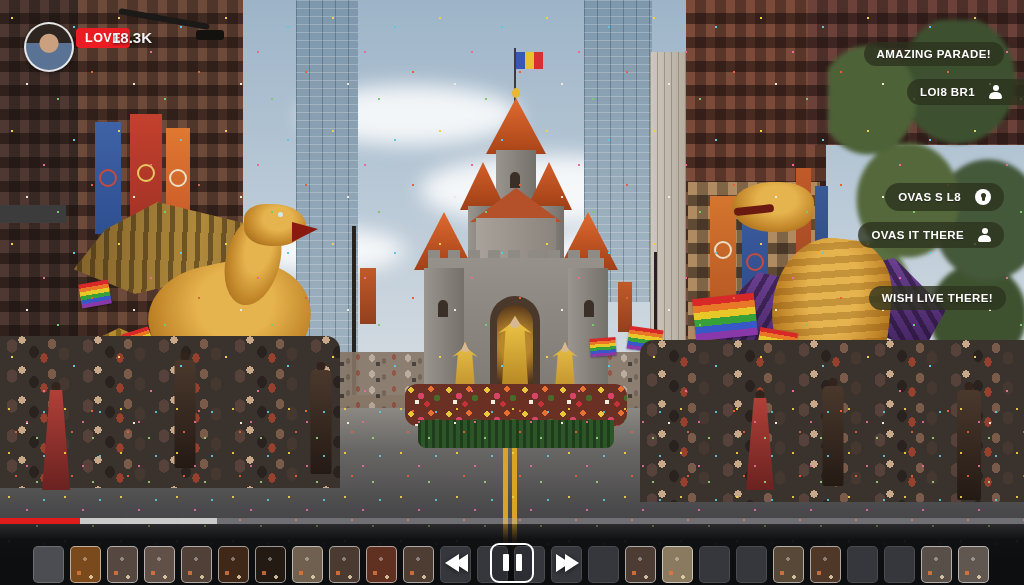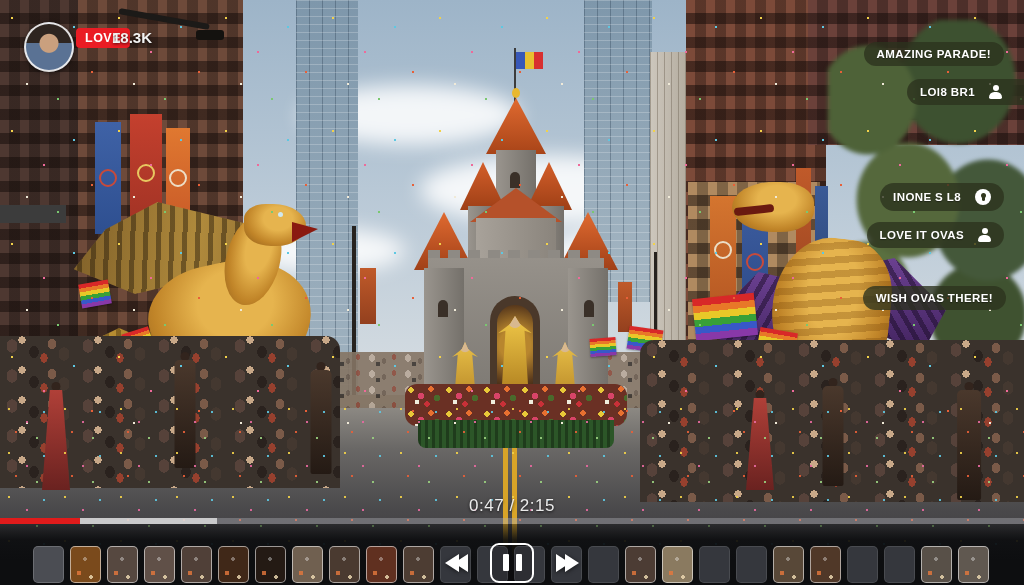--- a/index.html
+++ b/index.html
@@ -236,32 +236,31 @@
   <div class="views">18.3K</div>
 
   <div class="bubble" style="top:42px;right:20px;text-align:center;">
     <span>AMAZING PARADE!</span>
   </div>
   <div class="bubble" style="top:79px;right:-12px;padding-right:34px;">
     <span>LOl8 BR1</span>
     <span class="icon-user"></span>
   </div>
   <div class="bubble" style="top:183px;right:20px;">
-    <span>INONE S L8</span>
+    <span>OVAS S L8</span>
     <span class="icon-pin"></span>
   </div>
   <div class="bubble" style="top:222px;right:20px;">
-    <span>LOVE IT OVAS</span>
+    <span>OVAS IT THERE</span>
     <span class="icon-user"></span>
   </div>
   <div class="bubble" style="top:286px;right:18px;">
-    <span>WISH OVAS THERE!</span>
-  </div>
-
-  <div class="timebar">0:47 / 2:15</div>
+    <span>WISH LIVE THERE!</span>
+  </div>
+
 
   <div class="progress">
     <div class="buf" style="width: 21.2%;"></div>
     <div class="played" style="width: 7.8%;"></div>
   </div>
 
   <div class="bottombar"></div>
 
   <div class="strip">
       <div class="thumb placeholder"></div>

